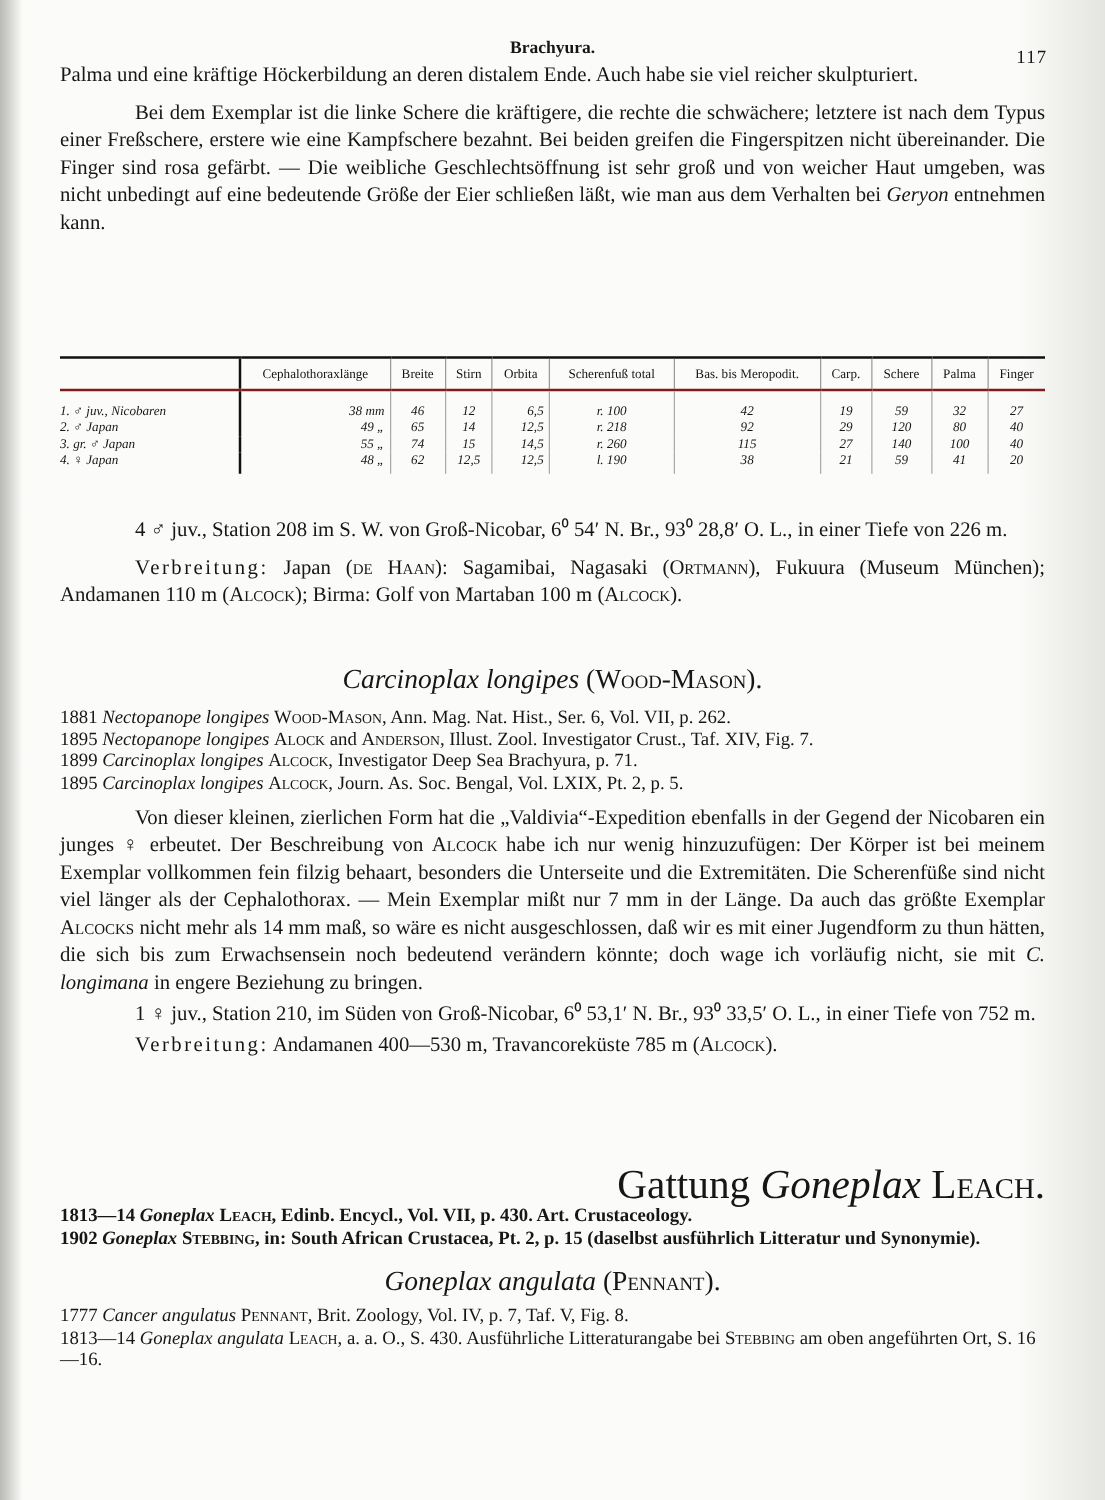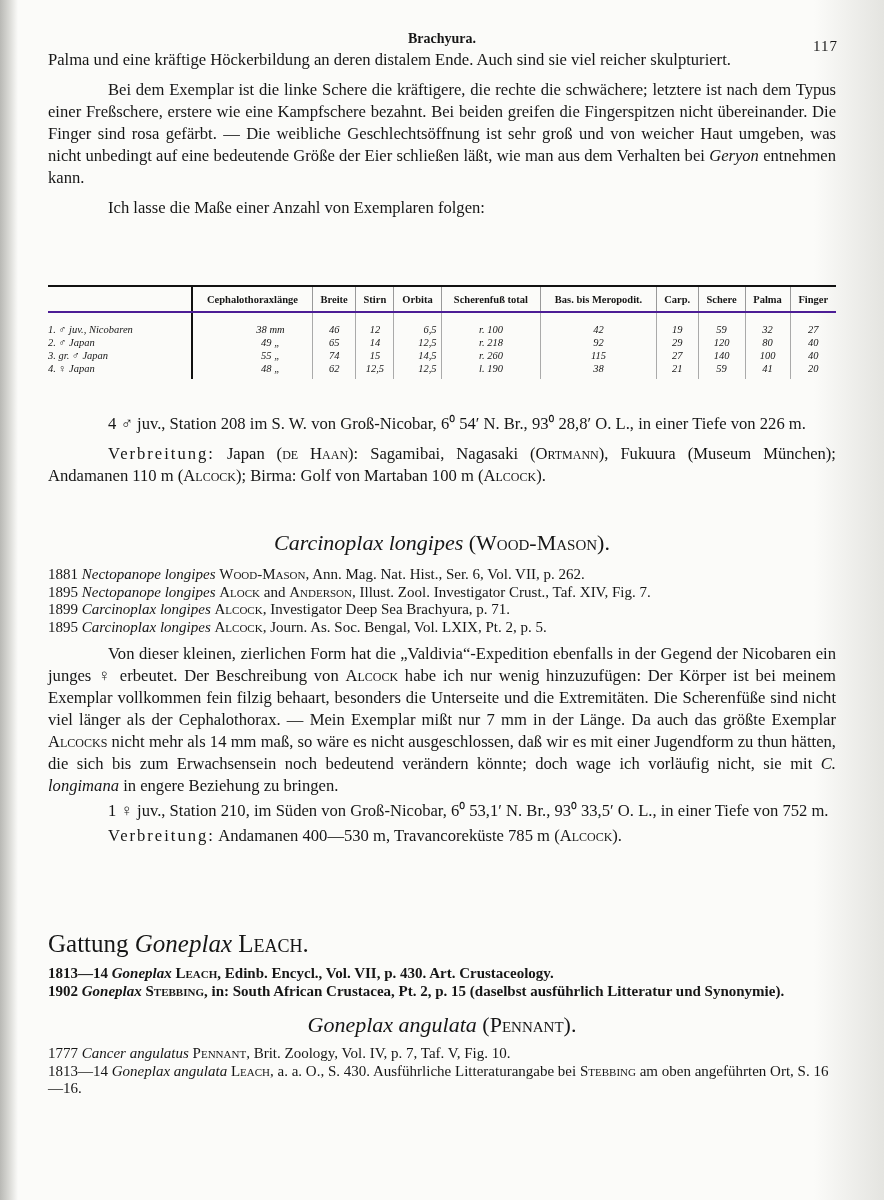--- a/index.html
+++ b/index.html
@@ -40,66 +40,65 @@
   .sc { font-variant: small-caps; }
   .spaced { letter-spacing: 2px; }
   i { font-style: italic; }
 
   
   .measure-table {
     position: absolute; top: 285px; left: 0; width: 788px;
     border-collapse: collapse; font-size: 10.5px;
   }
   .measure-table th {
-    font-weight: bold; padding: 7px 4px 6px 4px;
-    border-top: 2px solid #111; border-bottom: 2px solid #4c1d95;
+    font-weight: normal; padding: 7px 4px 6px 4px;
+    border-top: 2px solid #111; border-bottom: 2px solid #7f1d1d;
     border-left: 1px solid #999; white-space: nowrap;
   }
   .measure-table th.first { border-left: none; }
   .measure-table th.col-ceph { border-left: 2px solid #111; }
   .measure-table td {
     padding: 0 4px; line-height: 13px; text-align: center;
     border-left: 1px solid #aaa; white-space: nowrap; font-style: italic;
   }
   .measure-table td.label { text-align: left; border-left: none; padding-left: 0; }
-  .measure-table td.ceph { border-left: 2px solid #111; text-align: center; padding-left: 40px; margin-left: 18px; }
+  .measure-table td.ceph { border-left: 2px solid #111; text-align: right; padding-left: 40px; margin-left: 18px; }
   .measure-table tr.first-row td { padding-top: 10px; }
   .measure-table tr.last-row td { padding-bottom: 4px; }
   .measure-table td.right { text-align: right; }
 
   .species-title {
     position: absolute; left: 0; width: 788px; text-align: center;
     font-size: 22px;
   }
   .species-title i { font-weight: normal; }
   .syn {
     position: absolute; left: 0; width: 788px;
     font-size: 15px; line-height: 17.5px;
   }
   .syn .line { margin: 0; }
   .genus-title {
-    position: absolute; left: 0; width: 788px; text-align: left;
-    font-size: 25px;
+    position: absolute; left: 0; width: 788px; text-align: right;
+    font-size: 33px;
   }
 </style>
 </head>
 <body>
 
 <div class="edge-left"></div>
 <div class="edge-right"></div>
 
 <div class="page">
 
   <div class="running-head">Brachyura.</div>
   <div class="page-number">117</div>
 
   <div class="body-text" style="top:49px;">
-    <p class="p">Palma und eine kräftige Höckerbildung an deren distalem Ende. Auch sind sie viel reicher skulpturiert.</p>
+    <p class="p">Palma und eine kräftige Höckerbildung an deren distalem Ende. Auch habe sie viel reicher skulpturiert.</p>
     <p class="p indent" style="margin-top:8px;"><span>Bei dem Exemplar ist die linke Schere die kräftigere, die rechte die schwächere; letztere ist nach dem Typus einer Freßschere, erstere wie eine Kampfschere bezahnt. Bei beiden greifen die Fingerspitzen nicht übereinander. Die Finger sind rosa gefärbt. — Die weibliche Geschlechtsöffnung ist sehr groß und von weicher Haut umgeben, was nicht unbedingt auf eine bedeutende Größe der Eier schließen läßt, wie man aus dem Verhalten bei </span><i>Geryon</i><span> entnehmen kann.</span></p>
-    <p class="p indent" style="margin-top:8px;">Ich lasse die Maße einer Anzahl von Exemplaren folgen:</p>
   </div>
 
   <table class="measure-table">
     <thead>
       <tr>
         <th class="first" style="width:135px;"></th>
         <th class="col-ceph">Cephalothoraxlänge</th>
         <th>Breite</th>
         <th>Stirn</th>
         <th>Orbita</th>
@@ -198,17 +197,17 @@
     <p class="line"><span>1813—14</span> <i>Goneplax</i> <span class="sc">Leach</span><span>, Edinb. Encycl., Vol. VII, p. 430.  Art. Crustaceology.</span></p>
     <p class="line"><span>1902</span> <i>Goneplax</i> <span class="sc">Stebbing</span><span>, in: South African Crustacea, Pt. 2, p. 15 (daselbst ausführlich Litteratur und Synonymie).</span></p>
   </div>
 
   <div class="species-title" style="top:1012px;">
     <i>Goneplax angulata</i>
     <span class="sc">(Pennant).</span>
   </div>
 
   <div class="syn" style="top:1045px;">
-    <p class="line"><span>1777</span> <i>Cancer angulatus</i> <span class="sc">Pennant</span><span>, Brit. Zoology, Vol. IV, p. 7, Taf. V, Fig. 10.</span></p>
+    <p class="line"><span>1777</span> <i>Cancer angulatus</i> <span class="sc">Pennant</span><span>, Brit. Zoology, Vol. IV, p. 7, Taf. V, Fig. 8.</span></p>
     <p class="line"><span>1813—14</span> <i>Goneplax angulata</i> <span class="sc">Leach</span><span>, a. a. O., S. 430.  Ausführliche Litteraturangabe bei </span><span class="sc">Stebbing</span><span> am oben angeführten Ort, S. 16—16.</span></p>
   </div>
 
 </div>
 
 </body></html>

